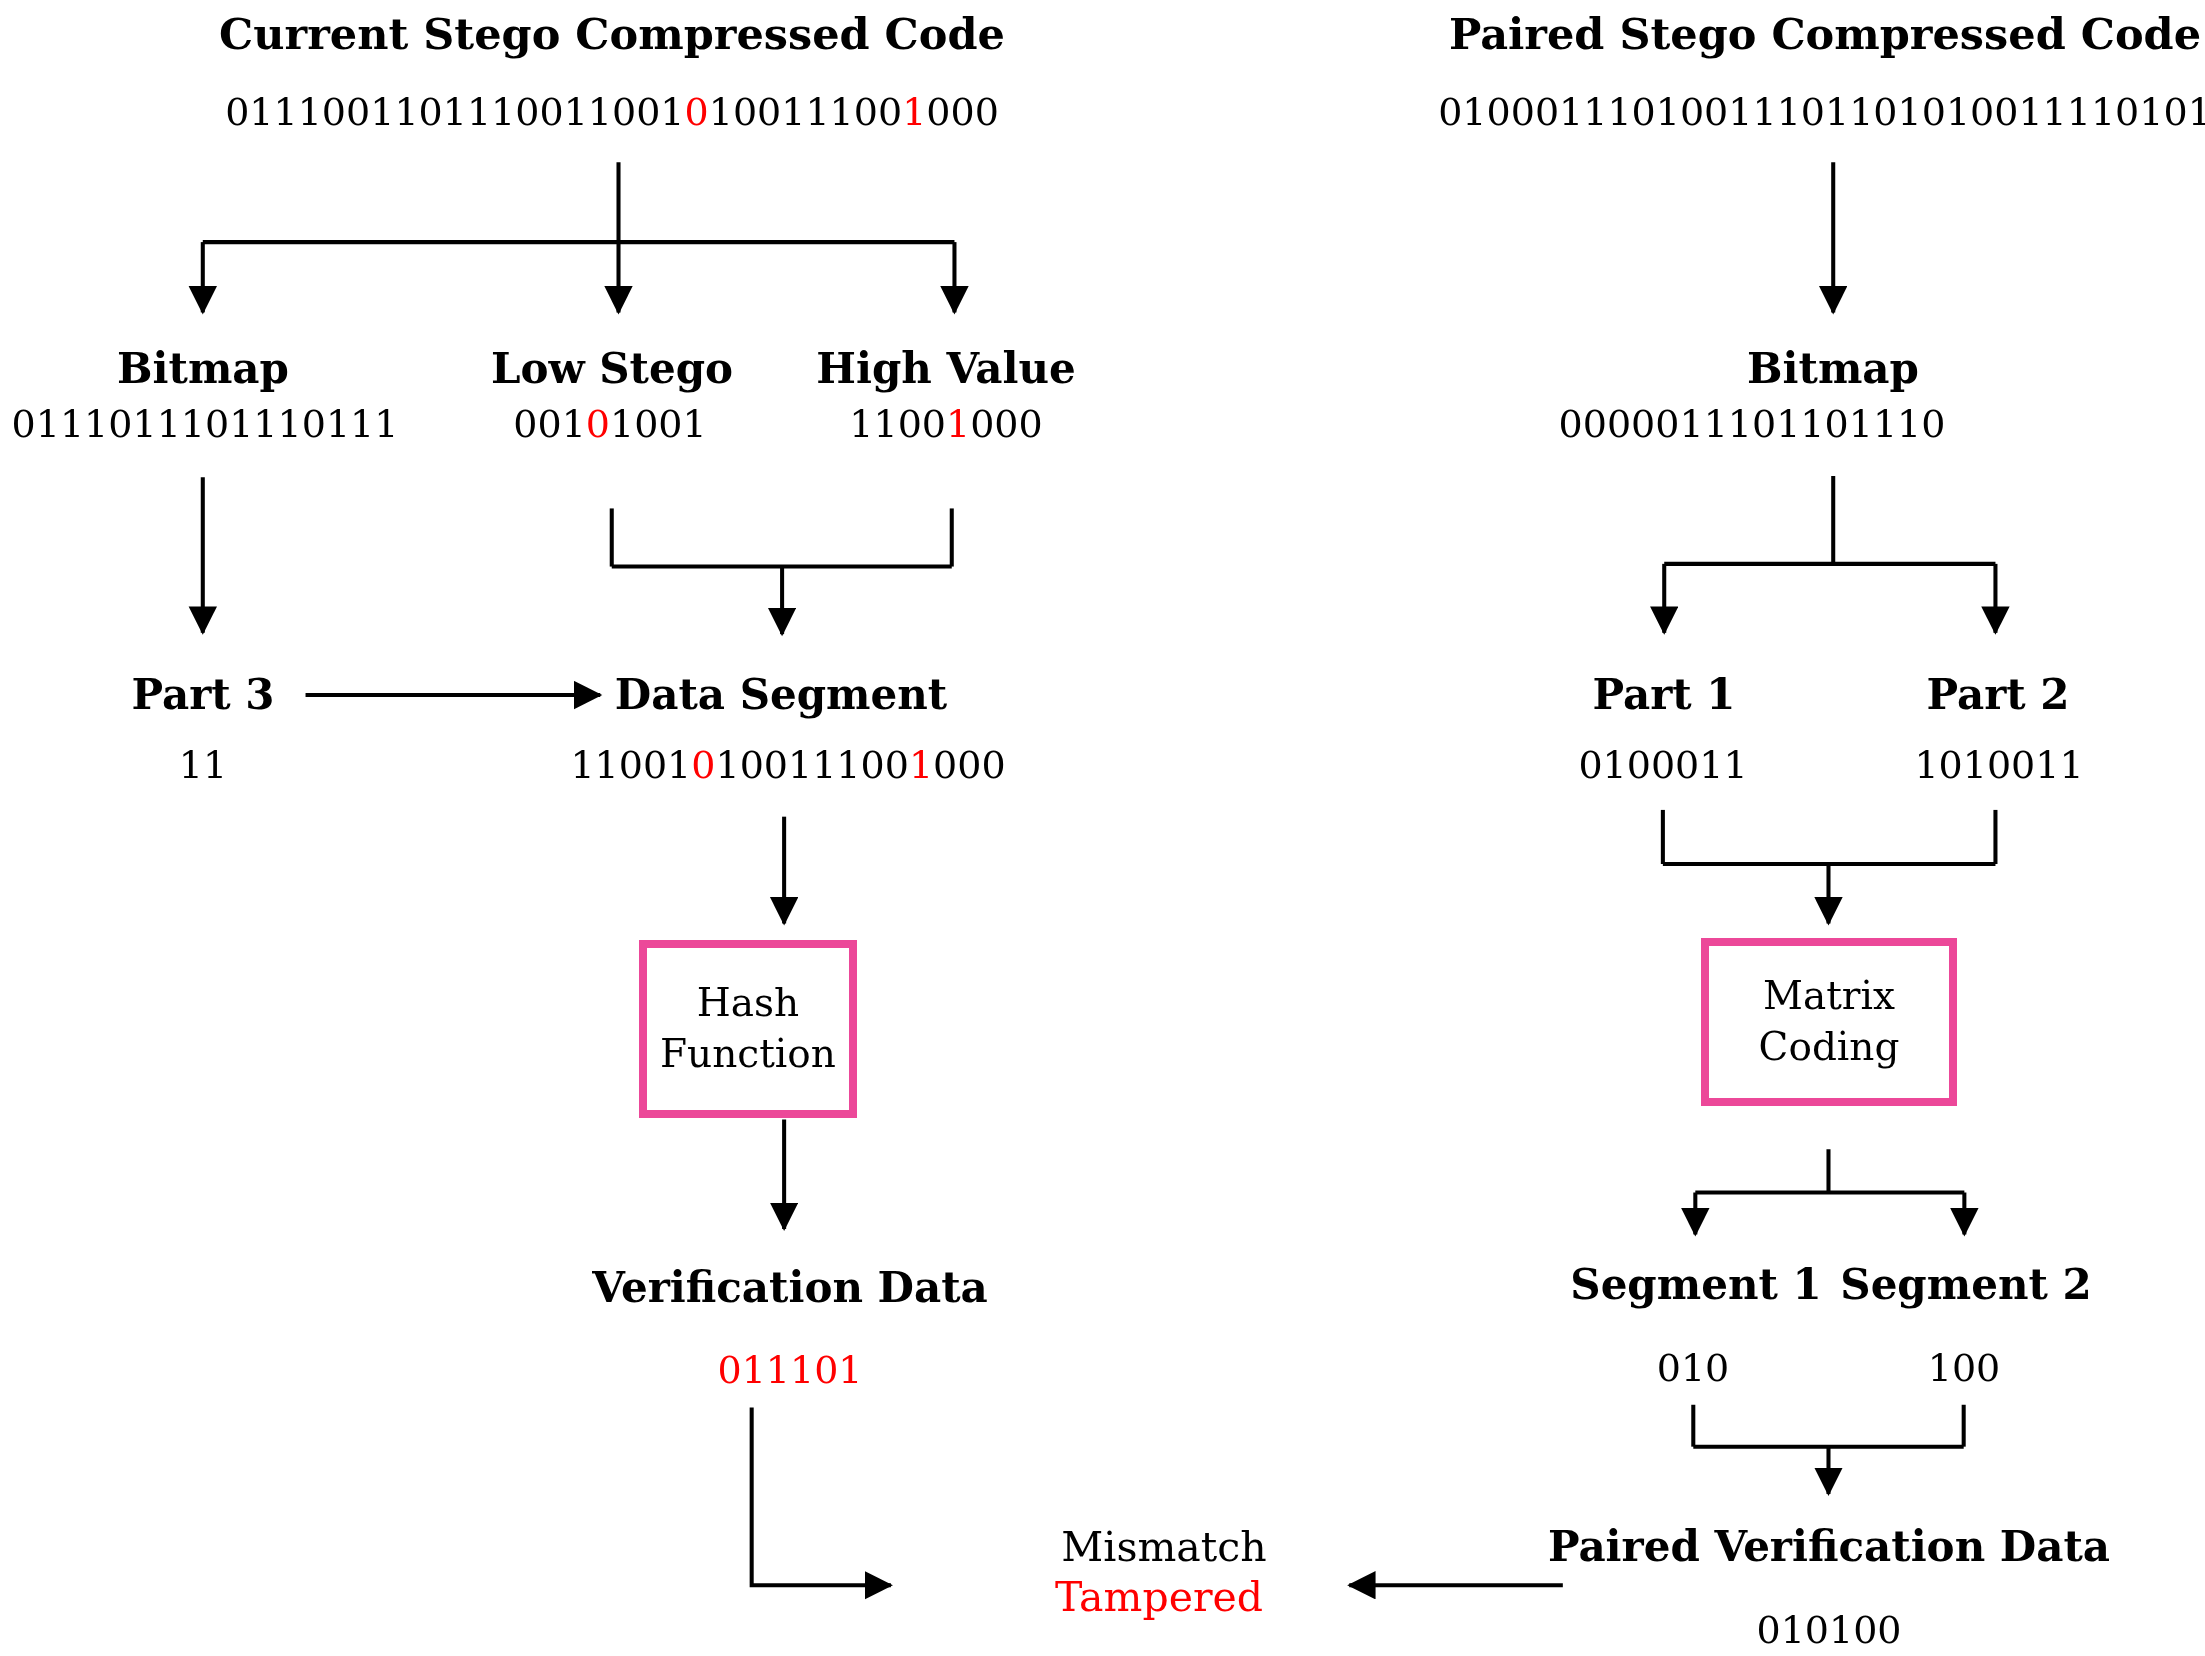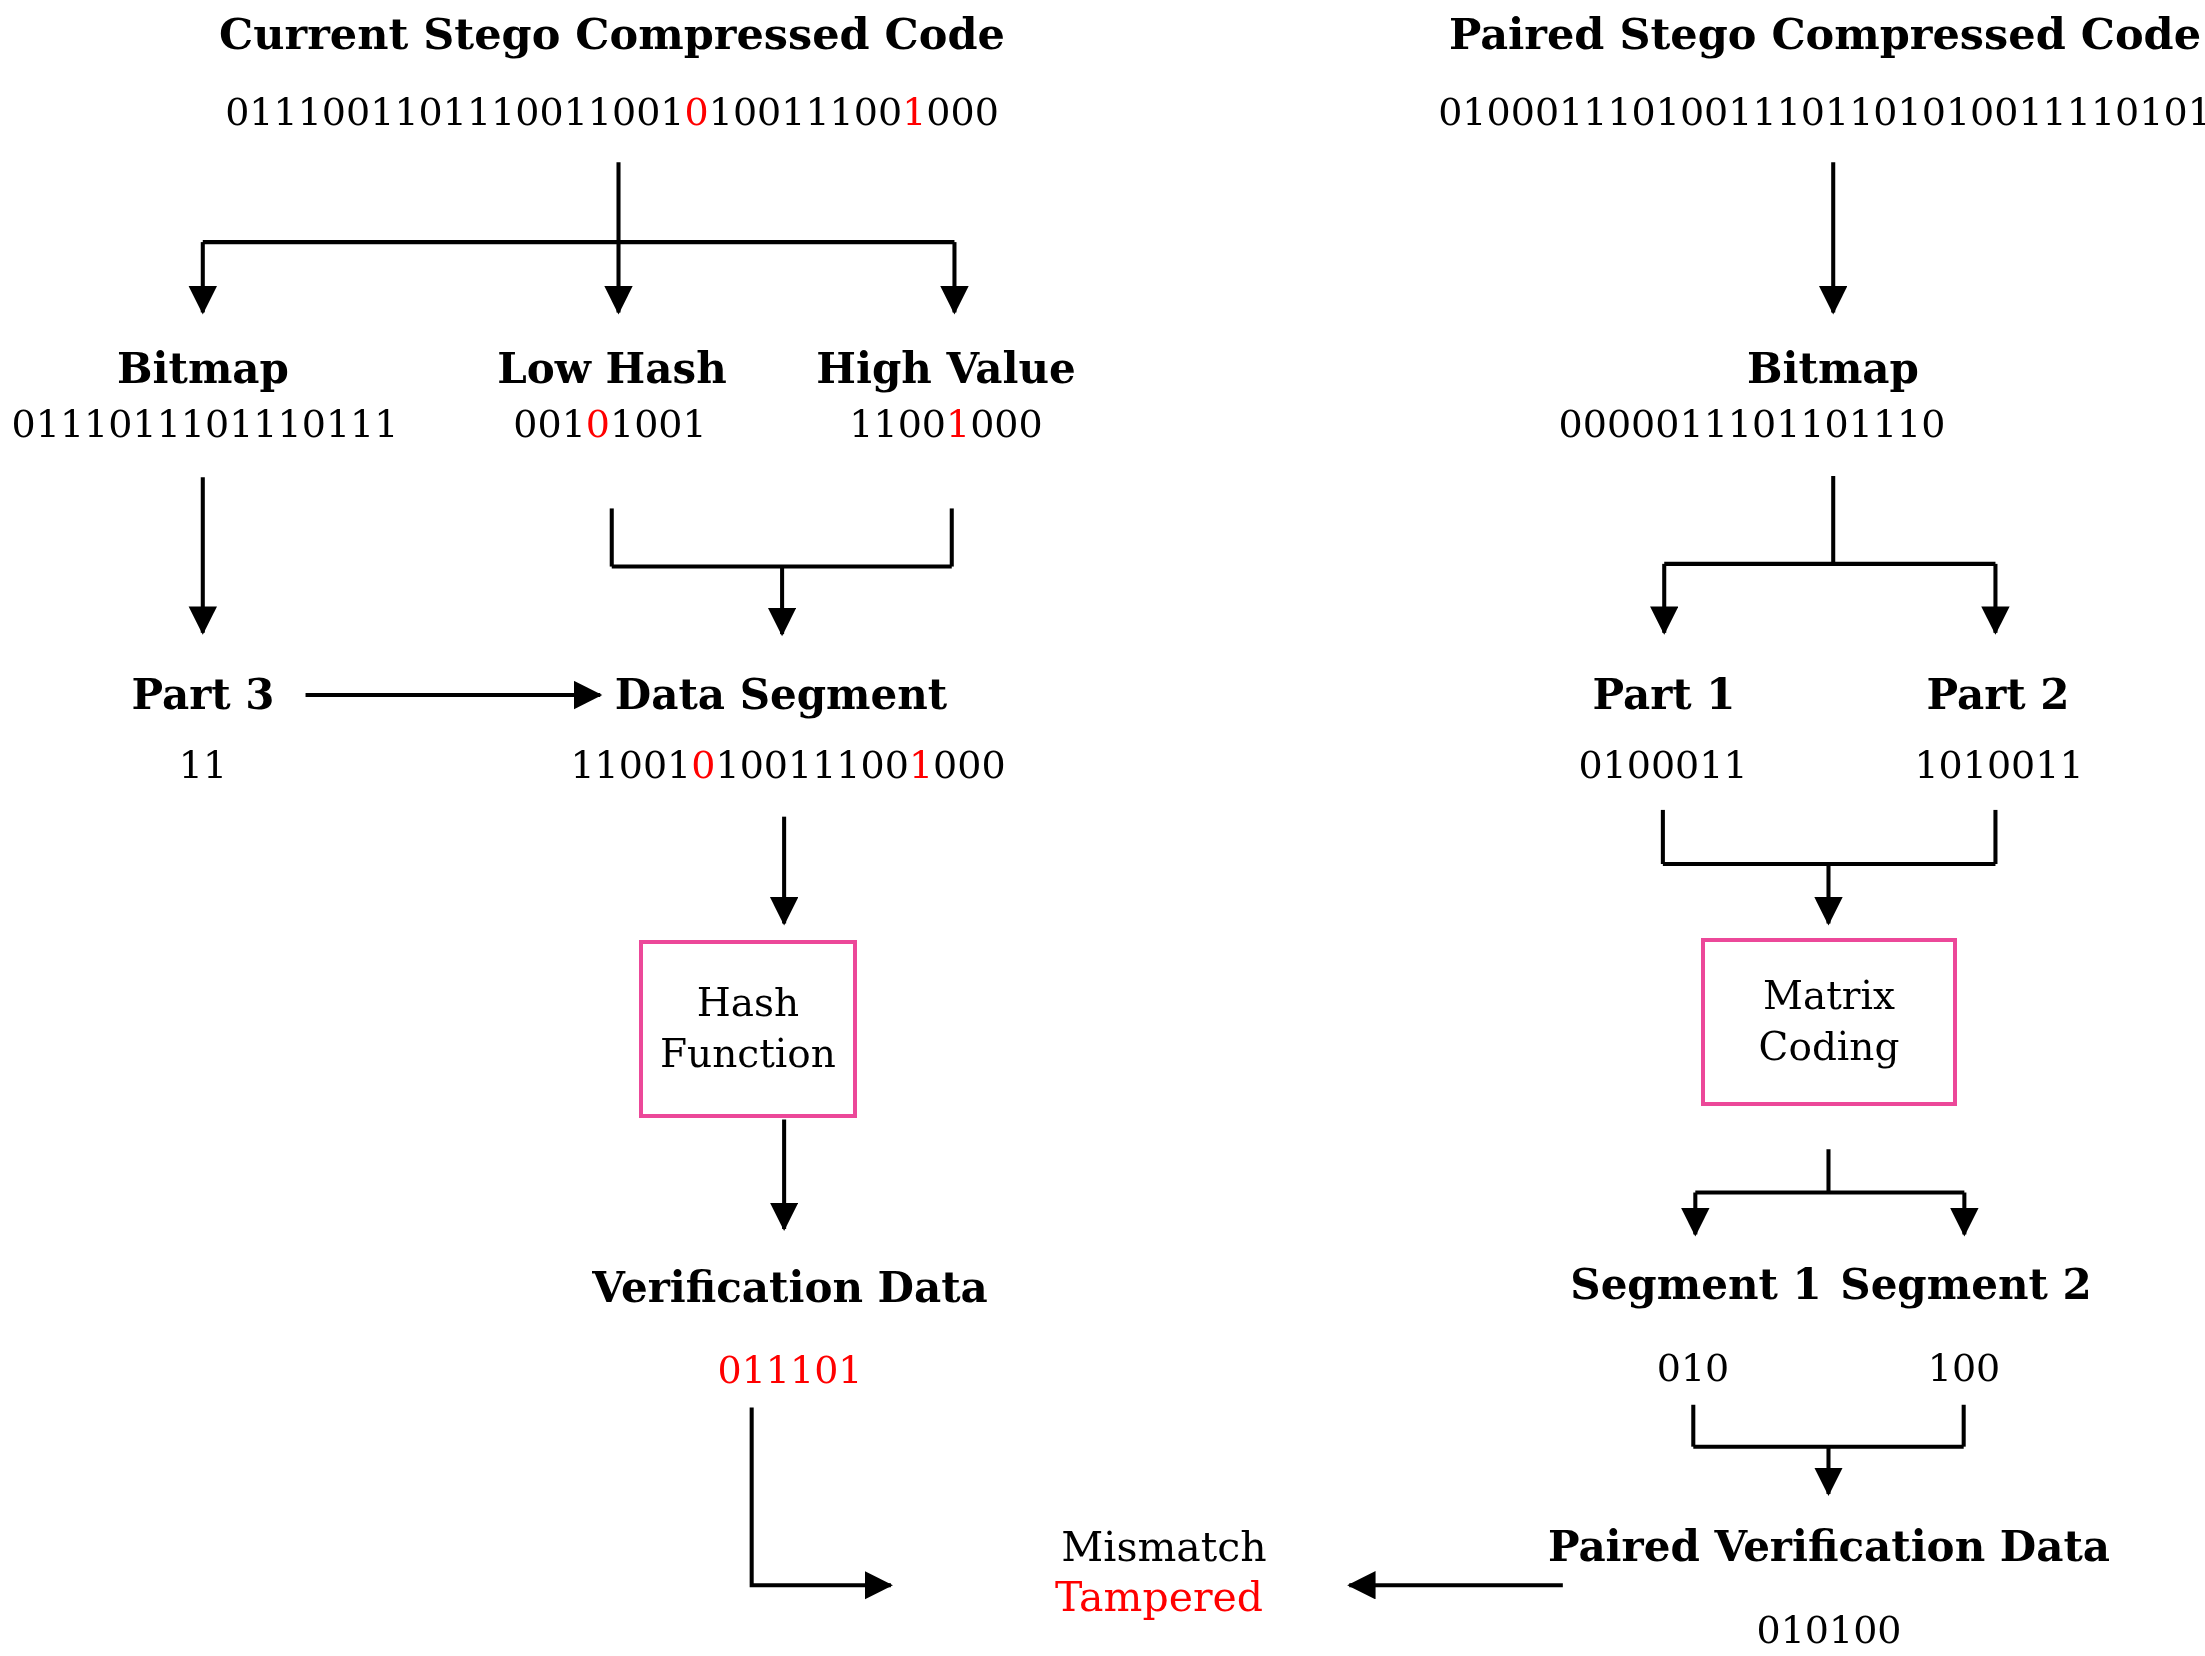--- a/index.html
+++ b/index.html
@@ -14,21 +14,21 @@
   }
   .connectors{position:absolute;left:0;top:0;}
   .t{position:absolute;transform:translateX(-50%);white-space:nowrap;line-height:1.12;}
   .h{font-weight:bold;font-size:43px;}
   .lbl{font-weight:bold;font-size:42px;margin-top:12px;}
   .bits{font-size:38px;letter-spacing:0px;}
   .plain{font-size:41px;}
   .red{color:#ff0000;}
   .procbox{
     position:absolute;
-    border:4px solid #ec4899;
+    border:8px solid #ec4899;
     box-sizing:border-box;
     display:flex;
     flex-direction:column;
     align-items:center;
     justify-content:center;
     font-size:39px;
     line-height:1.3;
     text-align:center;
     background:#ffffff;
   }
@@ -90,21 +90,21 @@
       <path d="M2505,2140 H2905"></path>
       <path d="M2705,2142 V2210" marker-end="url(#ah)"></path>
     </g>
   </svg>
 
   <div class="t h" style="left:612px;top:9.5px;">Current Stego Compressed Code</div>
 
   <div class="t bits" style="left:612px;top:91px;"><span>0111001101110011001</span><span class="red">0</span><span>10011100</span><span class="red">1</span><span>000</span></div>
 
   <div class="t lbl" style="left:203px;top:333px;">Bitmap</div>
-  <div class="t lbl" style="left:612px;top:333px;">Low Hash</div>
+  <div class="t lbl" style="left:612px;top:333px;">Low Stego</div>
   <div class="t lbl" style="left:946px;top:333px;">High Value</div>
 
   <div class="t bits" style="left:205px;top:403px;">0111011101110111</div>
   <div class="t bits" style="left:610px;top:403px;"><span>001</span><span class="red">0</span><span>1001</span></div>
   <div class="t bits" style="left:946px;top:403px;"><span>1100</span><span class="red">1</span><span>000</span></div>
 
   <div class="t lbl" style="left:203px;top:659px;">Part 3</div>
   <div class="t lbl" style="left:781px;top:659px;">Data Segment</div>
 
   <div class="t bits" style="left:203px;top:744px;">11</div>

